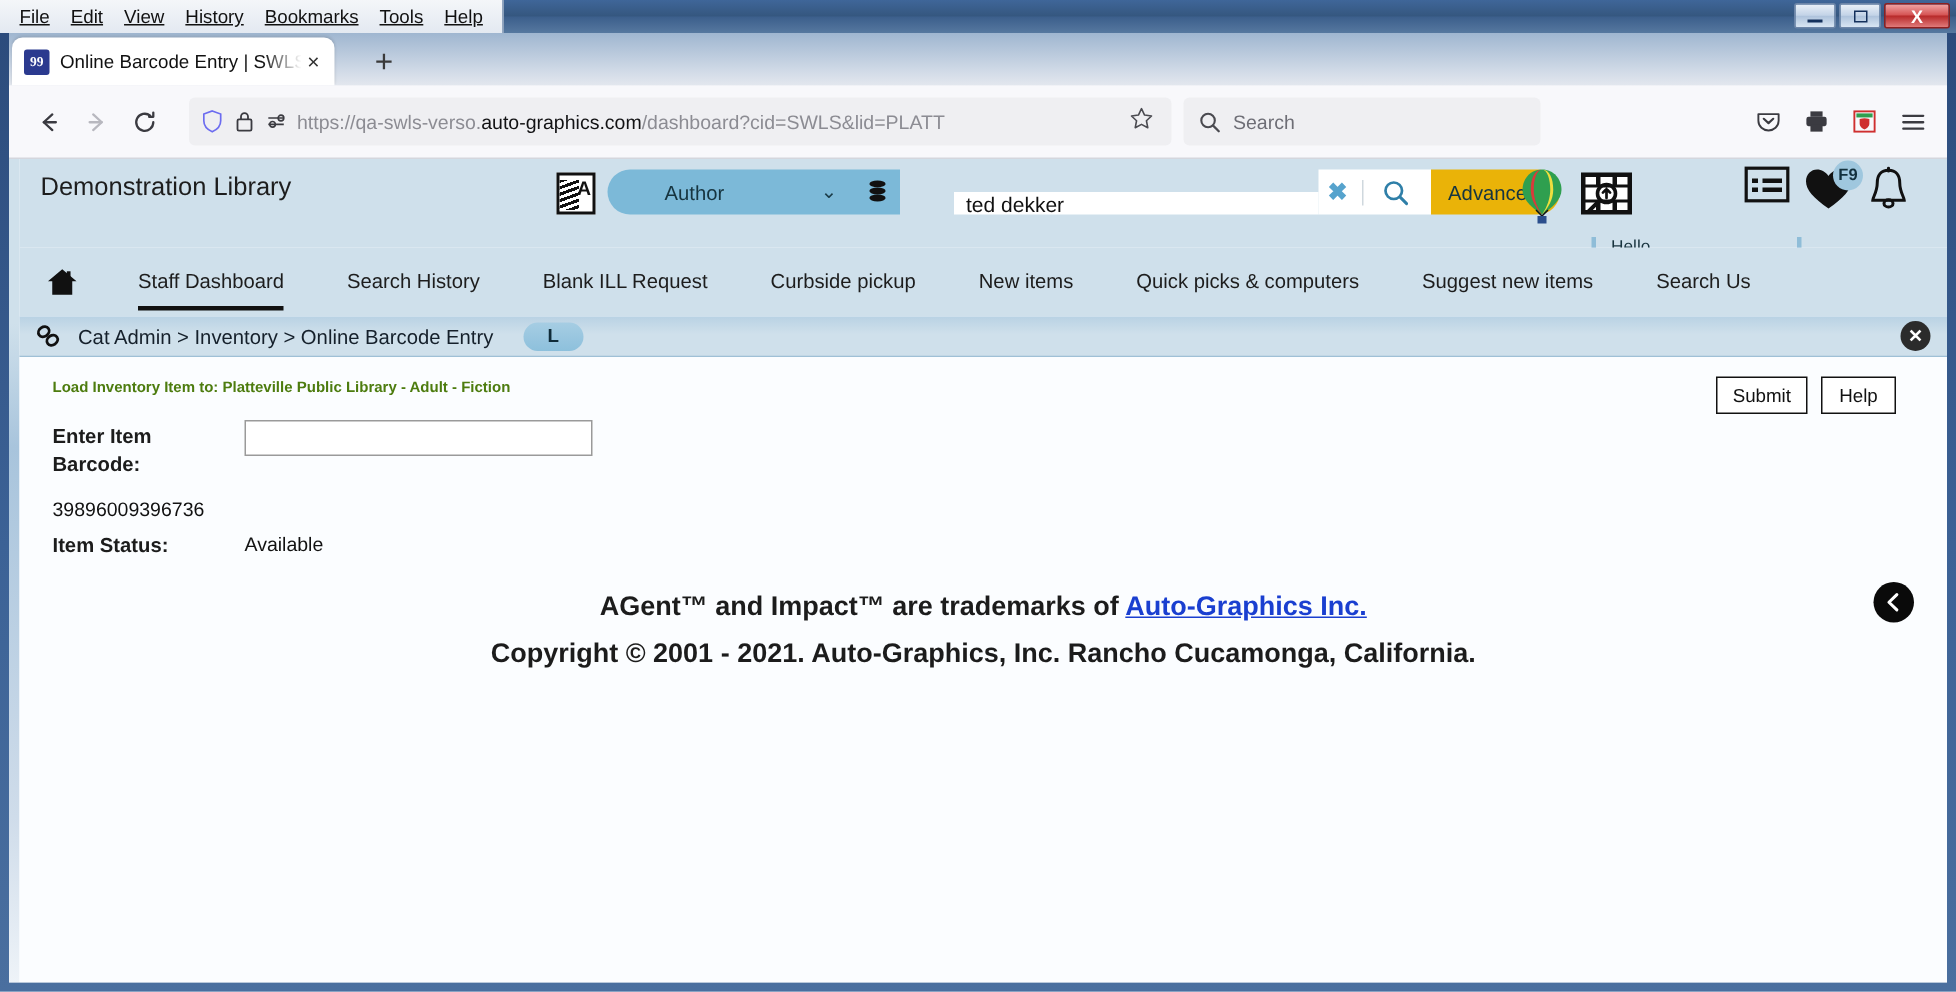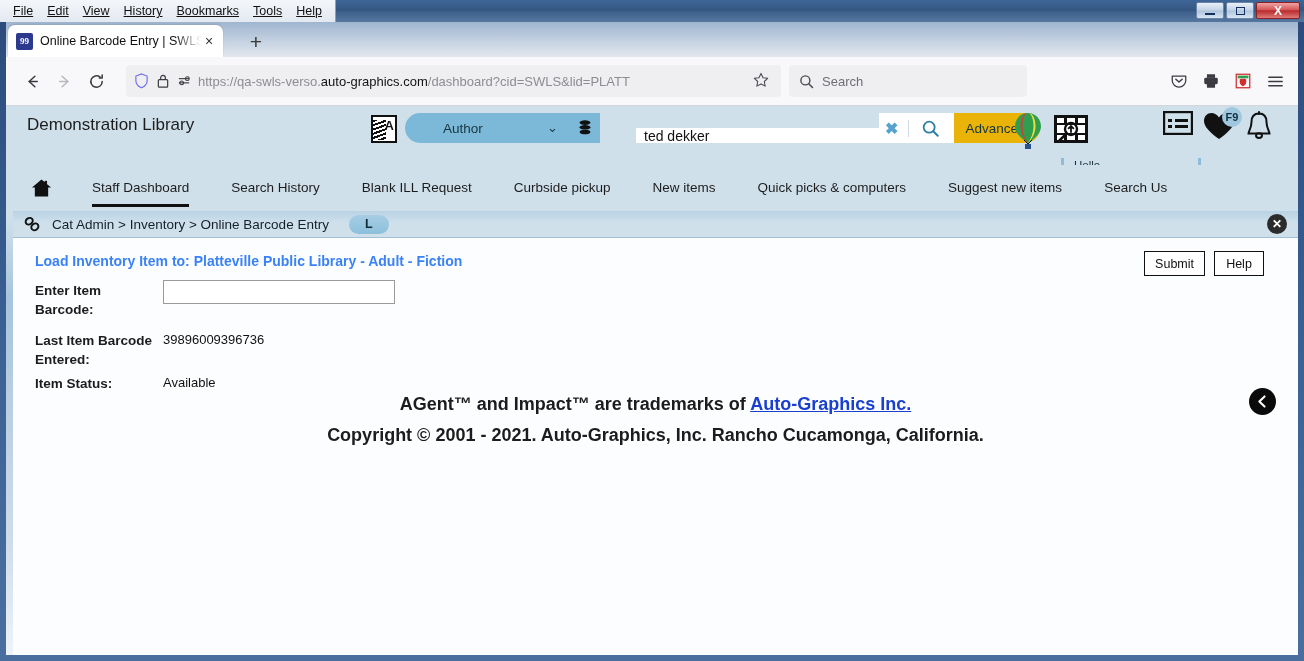--- a/index.html
+++ b/index.html
@@ -225,21 +225,21 @@
   #closebtn {
     position: absolute; right: 11px; top: 3px; width: 20px; height: 20px; border-radius: 50%;
     background: #2b2b2b; color: #fff; display: flex; align-items: center; justify-content: center;
     font-size: 12px; font-weight: bold;
   }
 
   
   #content { position: absolute; left: 7px; top: 132px; width: 1285px; height: 417px; background: #fbfdff; }
   #pagetitle {
     position: absolute; left: 22px; top: 15px;
-    font-size: 14px; font-weight: bold; color: #3b82f6; text-align: right;
+    font-size: 10px; font-weight: bold; color: #4d7c0f; text-align: right;
   }
   #actionbtns { position: absolute; right: 34px; top: 13px; display: flex; gap: 9px; }
   .actbtn {
     min-width: 50px; height: 25px; border: 1px solid #111; background: #fff;
     font-size: 12.5px; color: #111; display: flex; align-items: center; justify-content: center;
     padding: 0 10px;
   }
 
   #form { position: absolute; left: 22px; top: 42px; }
   .frow { display: flex; margin-bottom: 0; }
@@ -512,21 +512,20 @@
         <div class="actbtn">Submit</div>
         <div class="actbtn">Help</div>
       </div>
 
       <div id="form">
         <div class="frow" style="margin-bottom:11px">
           <div class="flabel">Enter Item Barcode:</div>
           <input id="barcodeinput" type="text" value="" style="">
         </div>
         <div class="frow" style="margin-bottom:4px">
-          <div class="flabel">Last Item Barcode Entered:</div>
           <div class="fvalue">39896009396736</div>
         </div>
         <div class="frow">
           <div class="flabel">Item Status:</div>
           <div class="fvalue">Available</div>
         </div>
       </div>
 
       <div id="footer">
         <div><span>AGent™ and Impact™ are trademarks of </span><a href="#">Auto-Graphics Inc.</a></div>

